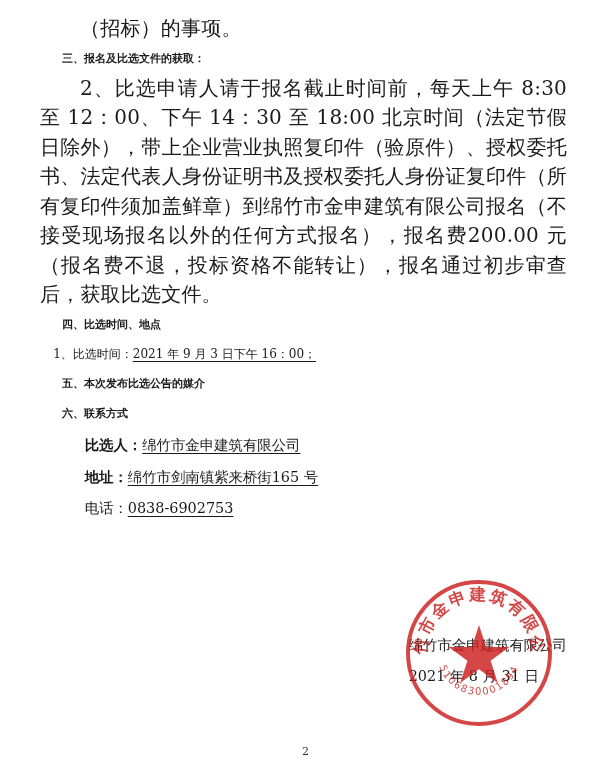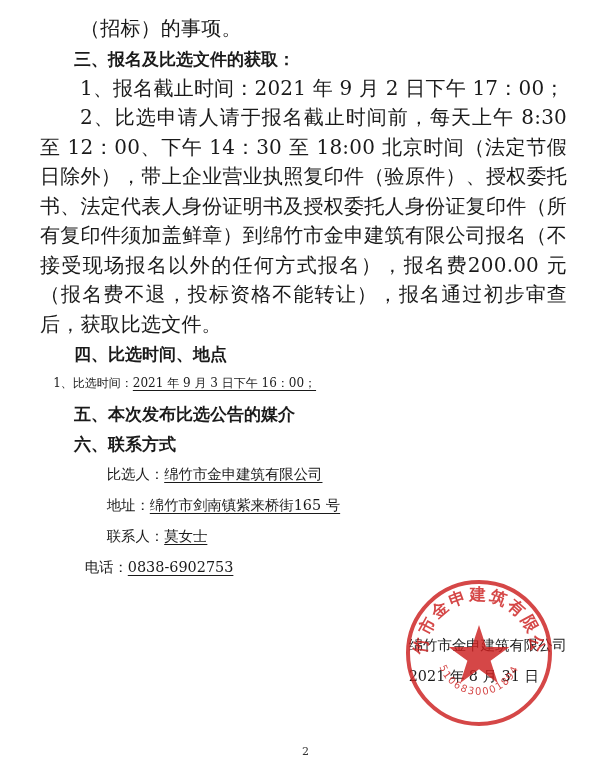--- a/index.html
+++ b/index.html
@@ -27,21 +27,21 @@
     line-height: 29.5px;
     text-align: justify;
     text-justify: inter-ideograph;
     margin: 0;
     letter-spacing: 0.2px;
   }
   .indent2 {
     text-indent: 2em;
   }
   .heading {
-    font-size: 17px;
+    font-size: 11px;
     font-weight: bold;
     line-height: 30px;
     margin: 0;
     text-indent: 2em;
   }
   .sub {
     font-size: 12px;
     line-height: 29.5px;
     margin: 0;
     text-indent: 1.1em;
@@ -50,22 +50,21 @@
     text-decoration: underline;
     text-underline-offset: 3px;
   }
   .contact-line {
     font-size: 14.4px;
     line-height: 31px;
     margin: 0;
     text-indent: 3.1em;
   }
   .contact-line .lbl {
-    font-weight: normal;
-    margin-left: 22px;
+    font-weight: bold;
   }
   .sig-block {
     position: absolute;
     right: 44px;
     top: 630px;
     text-align: left;
     font-size: 14.4px;
     line-height: 31px;
   }
   .sig-block div {
@@ -96,40 +95,38 @@
 </style>
 </head>
 <body>
 
 <div class="page">
 
   <p class="para indent2">（招标）的事项。</p>
 
   <p class="heading">三、报名及比选文件的获取：</p>
 
-  <p class="para indent2">1、报名截止时间：2021 年 9 月 2 日下午 17：00；</p>
 
   <p class="para indent2">2、比选申请人请于报名截止时间前，每天上午 8:30 至 12：00、下午 14：30 至 18:00 北京时间（法定节假日除外），带上企业营业执照复印件（验原件）、授权委托书、法定代表人身份证明书及授权委托人身份证复印件（所有复印件须加盖鲜章）到绵竹市金申建筑有限公司报名（不接受现场报名以外的任何方式报名），报名费200.00 元（报名费不退，投标资格不能转让），报名通过初步审查后，获取比选文件。</p>
 
   <p class="heading">四、比选时间、地点</p>
 
   <p class="sub"><span>1、比选时间：</span><span class="uline">2021 年 9 月 3 日下午 16：00；</span></p>
 
 
   <p class="heading">五、本次发布比选公告的媒介</p>
 
 
   <p class="heading">六、联系方式</p>
 
   <p class="contact-line"><span class="lbl">比选人：</span><span class="uline">绵竹市金申建筑有限公司</span></p>
 
   <p class="contact-line"><span class="lbl">地址：</span><span class="uline">绵竹市剑南镇紫来桥街165 号</span></p>
 
 
-  <p class="contact-line"><span class="lbl">联系人：</span><span class="uline">莫女士</span></p>
 
   <p class="contact-line"><span>电话：</span><span class="uline">0838-6902753</span></p>
 
   <div class="sig-block">
     <div>绵竹市金申建筑有限公司</div>
     <div>2021 年 8 月 31 日</div>
   </div>
 
   <div class="seal">
     <svg width="150" height="150" viewBox="0 0 150 150" xmlns="http://www.w3.org/2000/svg">

